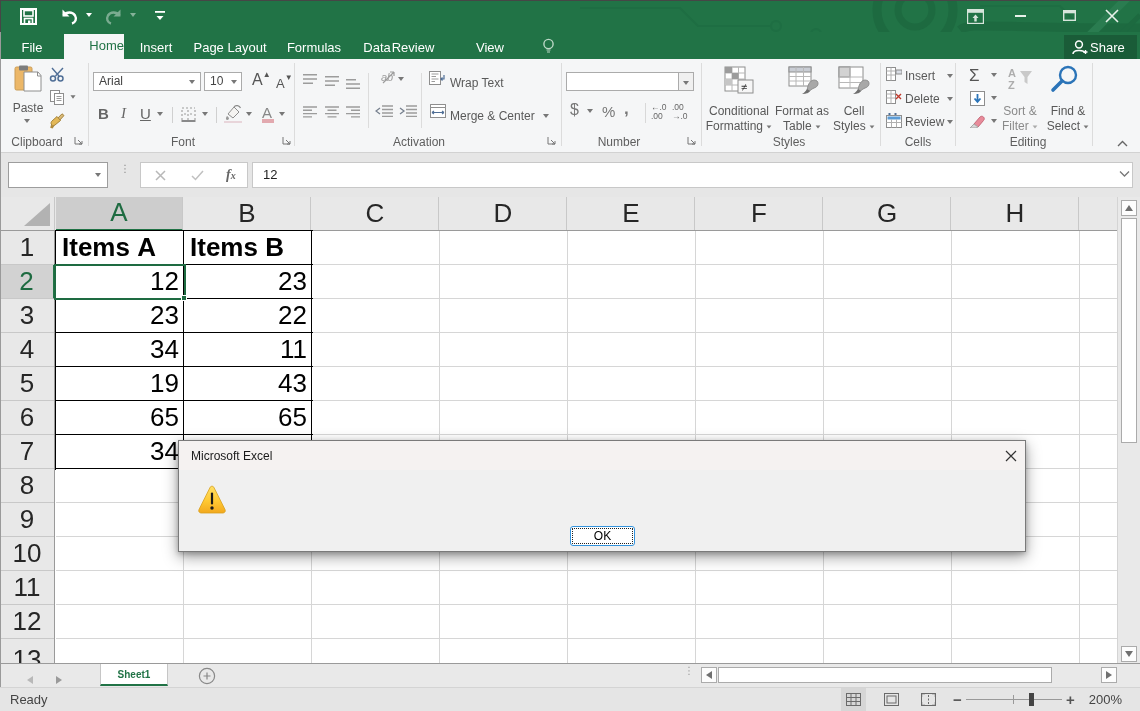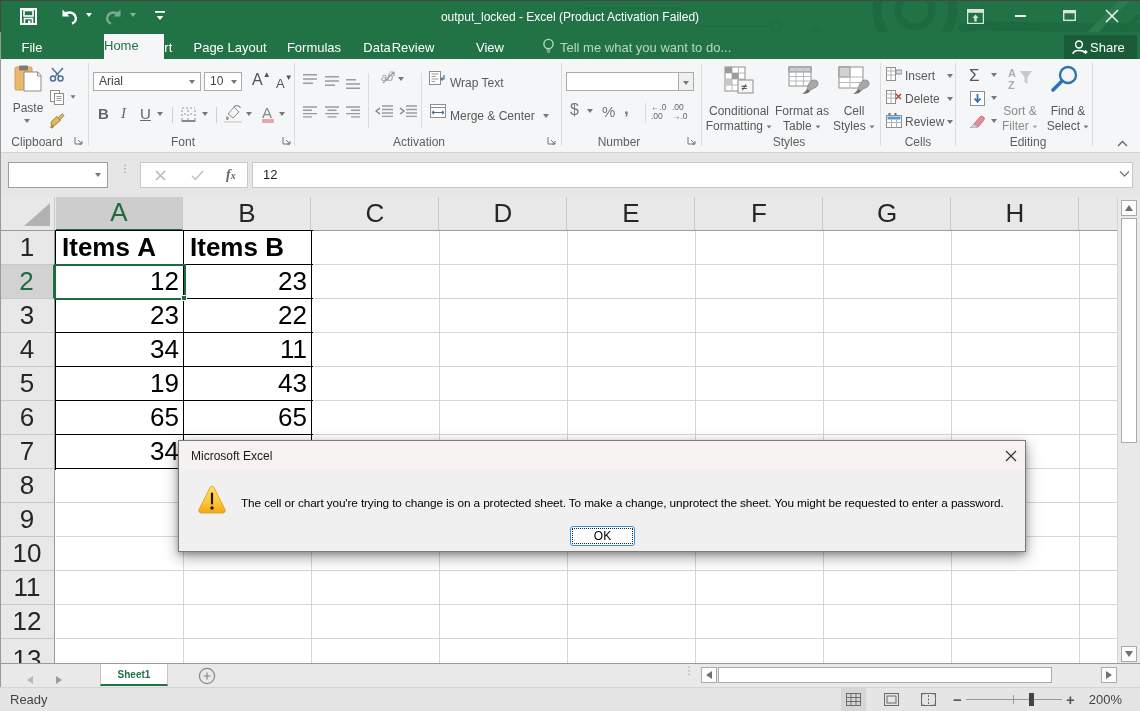--- a/index.html
+++ b/index.html
@@ -7,21 +7,21 @@
   body { font-family:"Liberation Sans", sans-serif; position:relative; background:#fff; }
   .abs { position:absolute; }
 
   
   #titlebar { position:absolute; left:0; top:0; width:1140px; height:32px; background:#217346; overflow:hidden; }
   #tabrow { position:absolute; left:0; top:32px; width:1140px; height:27px; background:#217346; overflow:hidden; }
   .qat-icon { position:absolute; top:0; }
   #title-text { position:absolute; top:10px; left:0; width:1140px; text-align:center; color:#fff; font-size:12px; }
 
   .tab { position:absolute; top:5px; height:22px; color:#fff; font-size:13px; line-height:22px; text-align:center; }
-  #tab-home { position:absolute; top:34px; height:25px; background:#f5f6f7; color:#217346; font-size:13px; line-height:23px; text-align:left;margin-left:40px; }
+  #tab-home { position:absolute; top:34px; height:25px; background:#f5f6f7; color:#217346; font-size:13px; line-height:23px; text-align:right; }
 
   
   #ribbon { position:absolute; left:0; top:59px; width:1140px; height:94px; background:#f5f6f7; border-bottom:1px solid #d2d2d2; }
   .rsep { position:absolute; top:4px; width:1px; height:83px; background:#dcdcdc; }
   .rlabel { position:absolute; top:76px; font-size:12px; color:#5e5e5e; text-align:center; }
   .launcher { position:absolute; top:77px; width:10px; height:10px; }
   .rtext { font-size:12px; color:#595959; }
   .combo { position:absolute; background:#fff; border:1px solid #ababab; font-size:12px; color:#444; }
   .dwrap { position:absolute; font-size:0; line-height:0; }
   .dd { display:inline-block; width:0; height:0; border-left:3.5px solid transparent; border-right:3.5px solid transparent; border-top:4px solid #777; vertical-align:middle; }
@@ -111,21 +111,20 @@
   <svg class="qat-icon" style="left:103px; top:8px;" width="20" height="17" viewBox="0 0 20 17" opacity="0.4">
     <path d="M17.5 1.5 L17.5 8.5 L10.5 8.5 Z" fill="#fff"></path>
     <path d="M16.5 7.5 C13.5 3.5, 7.5 3.5, 5 7.5 C3 11, 4.5 14.5, 8 15.5" fill="none" stroke="#fff" stroke-width="2.4"></path>
   </svg>
   <div class="dwrap" style="left:130px; top:13px; opacity:0.45;"><span class="dd" style="border-top-color:#fff;"></span></div>
 
   <svg class="qat-icon" style="left:153px; top:10px;" width="14" height="12" viewBox="0 0 14 12">
     <rect x="2" y="1" width="10" height="1.8" fill="#fff"></rect>
     <path d="M3.5 6 L10.5 6 L7 10 Z" fill="#fff"></path>
   </svg>
-  <div id="title-text">output_locked - Excel (Product Activation Failed)</div>
 
   <svg class="abs" style="left:967px; top:9px;" width="17" height="15" viewBox="0 0 17 15">
     <rect x="0.6" y="0.6" width="15.8" height="13.8" fill="none" stroke="#d7e5dc" stroke-width="1.2"></rect>
     <rect x="0.6" y="0.6" width="15.8" height="3.2" fill="#d7e5dc"></rect>
     <path d="M8.5 5.5 L11.5 9 L9.7 9 L9.7 12.5 L7.3 12.5 L7.3 9 L5.5 9 Z" fill="#d7e5dc"></path>
   </svg>
   <div class="abs" style="left:1015px; top:15px; width:11px; height:2px; background:#e8f1ea;"></div>
   <svg class="abs" style="left:1063px; top:10px;" width="13" height="11" viewBox="0 0 13 11">
     <rect x="0.7" y="0.7" width="11.6" height="9.6" fill="none" stroke="#d7e5dc" stroke-width="1.4"></rect>
     <rect x="0.7" y="0.7" width="11.6" height="2.6" fill="#d7e5dc"></rect>
@@ -140,21 +139,20 @@
   <div class="tab" style="left:135px; width:42px;">Insert</div>
   <div class="tab" style="left:192px; width:76px;">Page Layout</div>
   <div class="tab" style="left:283px; width:62px;">Formulas</div>
   <div class="tab" style="left:360px; width:34px;">Data</div>
   <div class="tab" style="left:390px; width:46px;">Review</div>
   <div class="tab" style="left:472px; width:36px;">View</div>
   <svg class="abs" style="left:542px; top:6px;" width="13" height="17" viewBox="0 0 13 17">
     <circle cx="6.5" cy="6" r="4.6" fill="none" stroke="#bcd8c6" stroke-width="1.4"></circle>
     <path d="M4.5 12 L8.5 12 M5 14 L8 14" stroke="#bcd8c6" stroke-width="1.2"></path>
   </svg>
-  <div class="tab" style="left:560px; width:200px; text-align:left; color:#b9d6c5;">Tell me what you want to do...</div>
   <div class="abs" style="left:1064px; top:3px; width:73px; height:24px; background:#1a5c38;"></div>
   <svg class="abs" style="left:1071px; top:7px;" width="17" height="17" viewBox="0 0 17 17">
     <circle cx="8" cy="5.5" r="3.4" fill="none" stroke="#fff" stroke-width="1.5"></circle>
     <path d="M2 15 C2 10.5, 13 10.5, 13.5 14" fill="none" stroke="#fff" stroke-width="1.5"></path>
     <path d="M12.5 13 L16.5 13 M14.5 11 L14.5 15" stroke="#fff" stroke-width="1.4"></path>
   </svg>
   <div class="tab" style="left:1090px; width:40px; text-align:left;">Share</div>
 </div>
 <div id="tab-home" style="left:64px; width:60px;">Home</div>
 
@@ -543,15 +541,14 @@
         <linearGradient id="wg" x1="0" y1="0" x2="0" y2="1">
       <stop offset="0" stop-color="#ffe066"></stop>
           <stop offset="0.55" stop-color="#ffc933"></stop>
           <stop offset="1" stop-color="#f2a81d"></stop>
     </linearGradient>
       </defs>
     <path d="M12.2 2.2 C13 0.8, 15 0.8, 15.8 2.2 L27 24.5 C27.8 26.2, 26.8 28, 25 28 L3 28 C1.2 28, 0.2 26.2, 1 24.5 Z" fill="url(#wg)" stroke="#d8a01d" stroke-width="0.8"></path>
     <path d="M14 8.5 L14 18.5" stroke="#1a1a1a" stroke-width="2.2" stroke-linecap="round"></path>
     <circle cx="14" cy="23" r="1.7" fill="#1a1a1a"></circle>
   </svg>
-  <div style="position:absolute; left:62px; top:55px; font-size:11.8px; color:#000; white-space:nowrap; letter-spacing:-0.12px;">The cell or chart you're trying to change is on a protected sheet. To make a change, unprotect the sheet. You might be requested to enter a password.</div>
   <div id="okbtn">OK</div>
 </div>
 
 </body></html>

